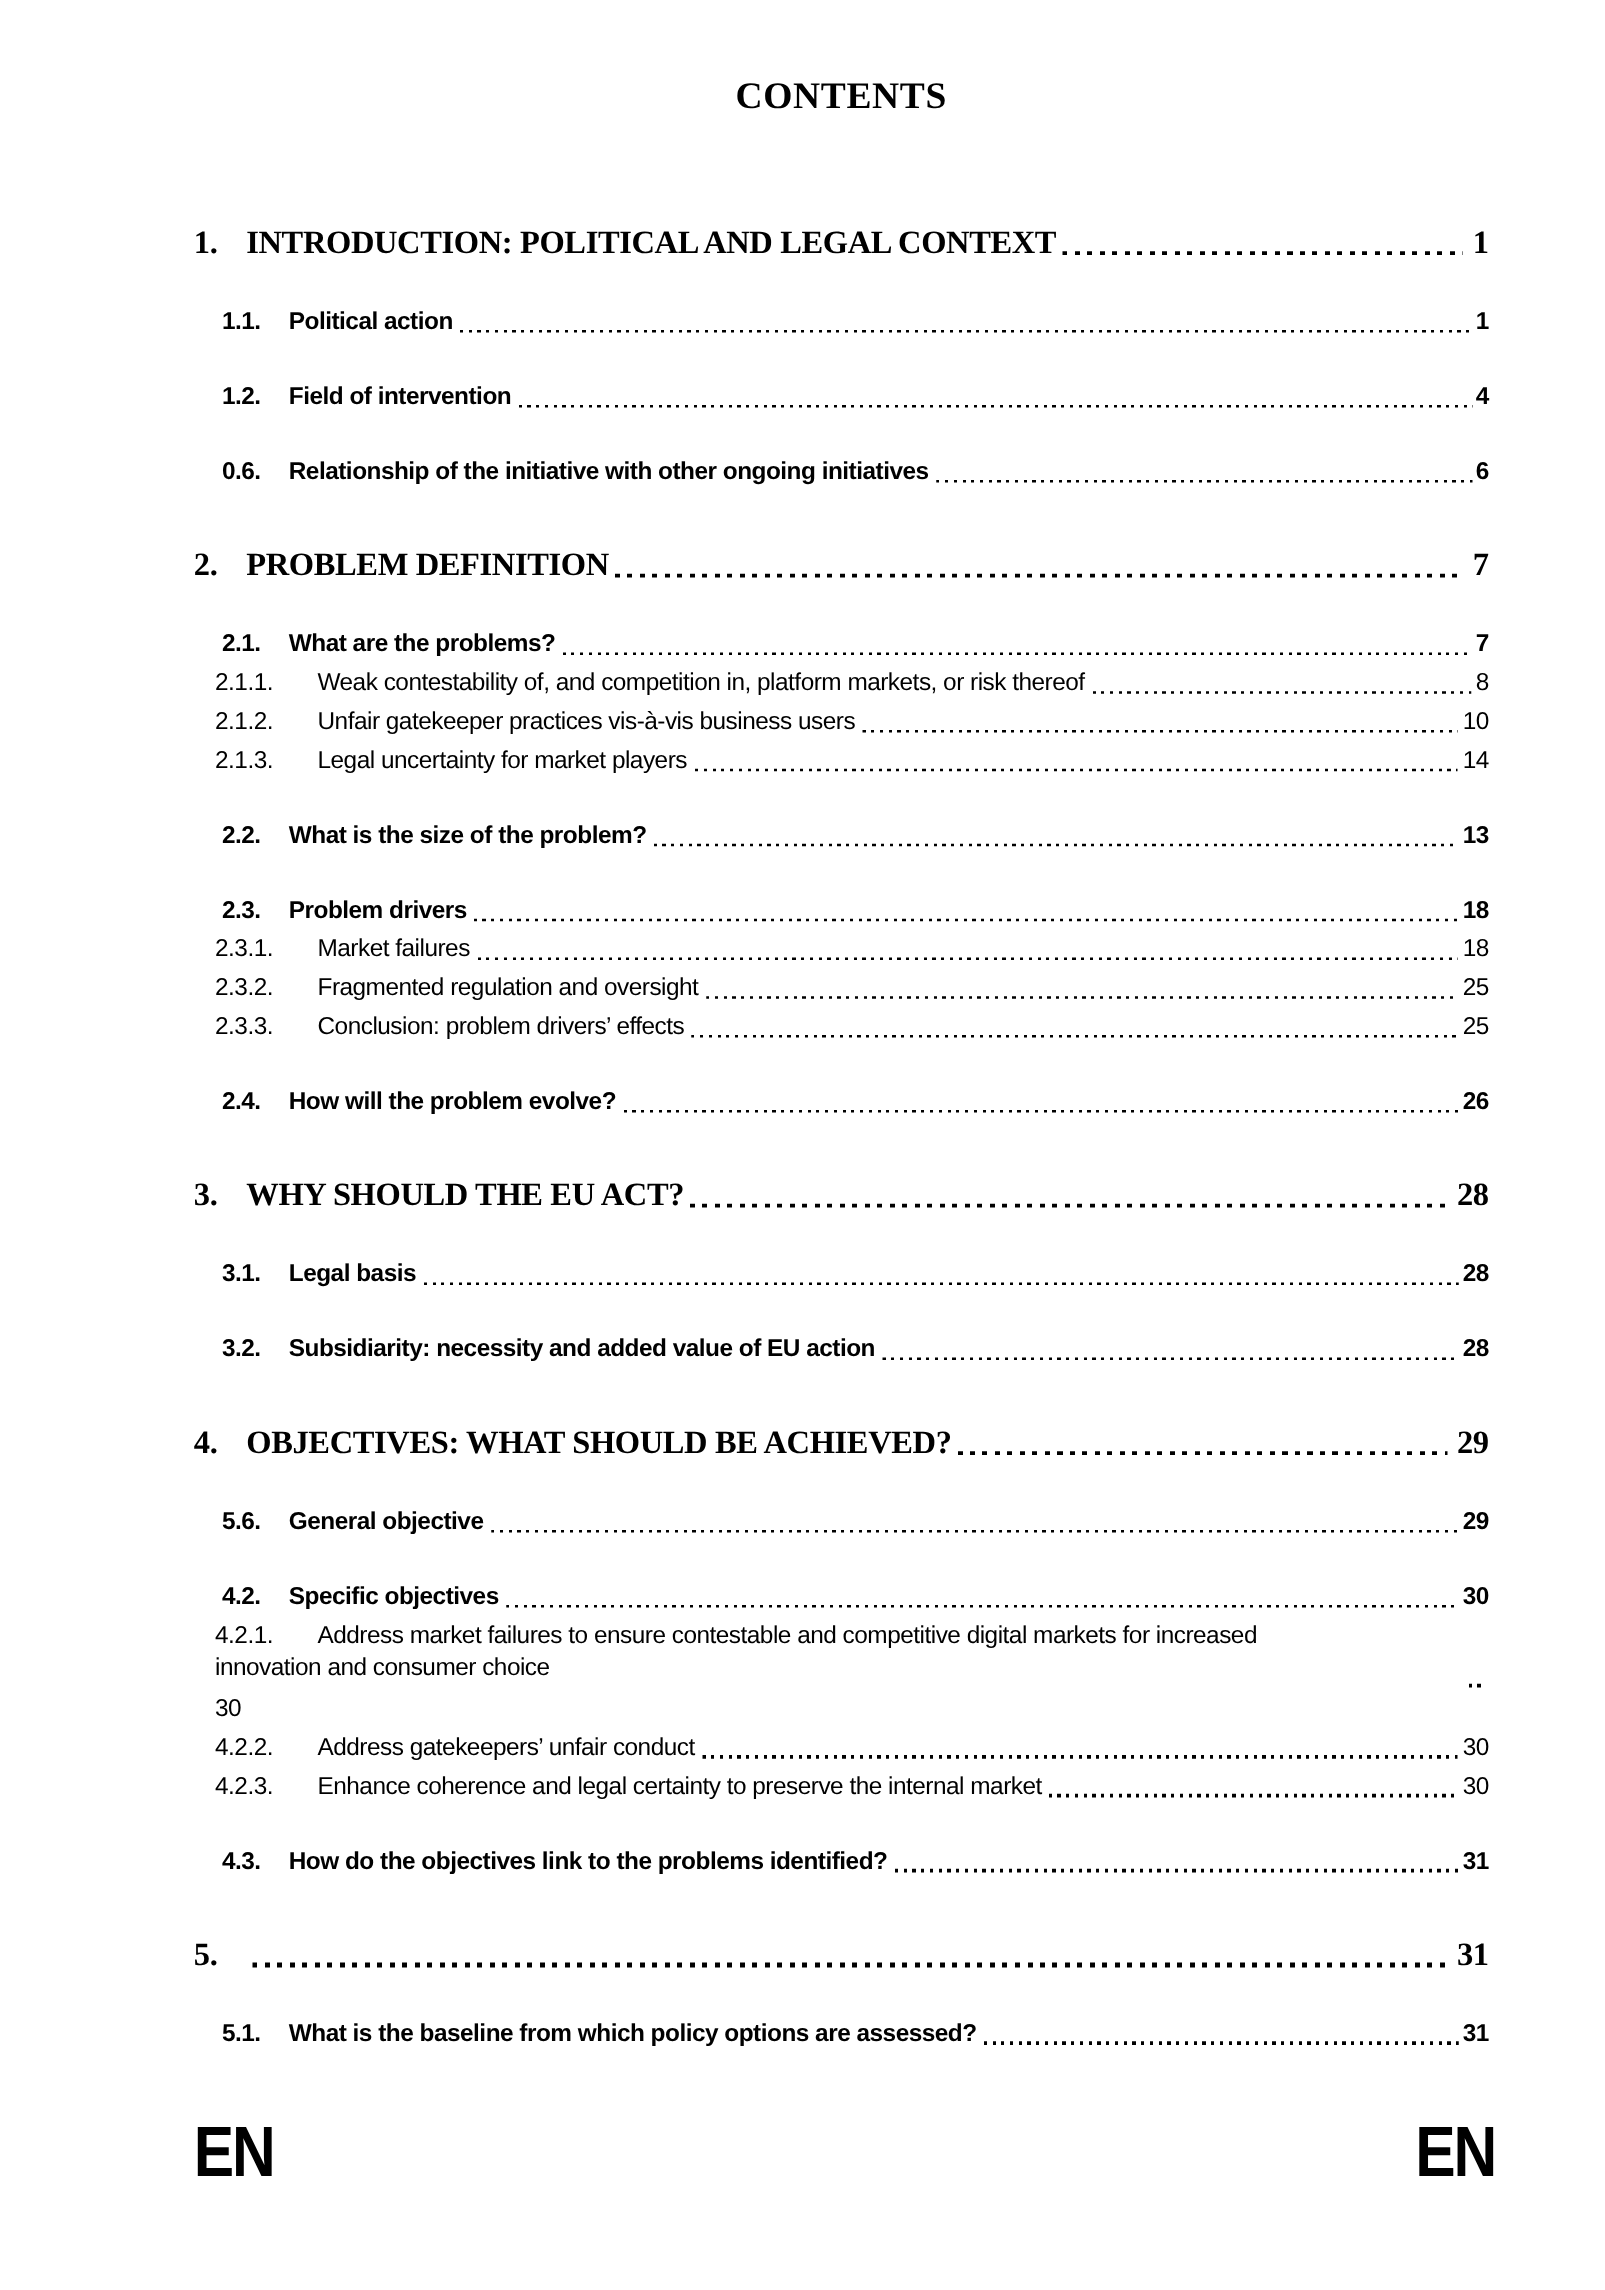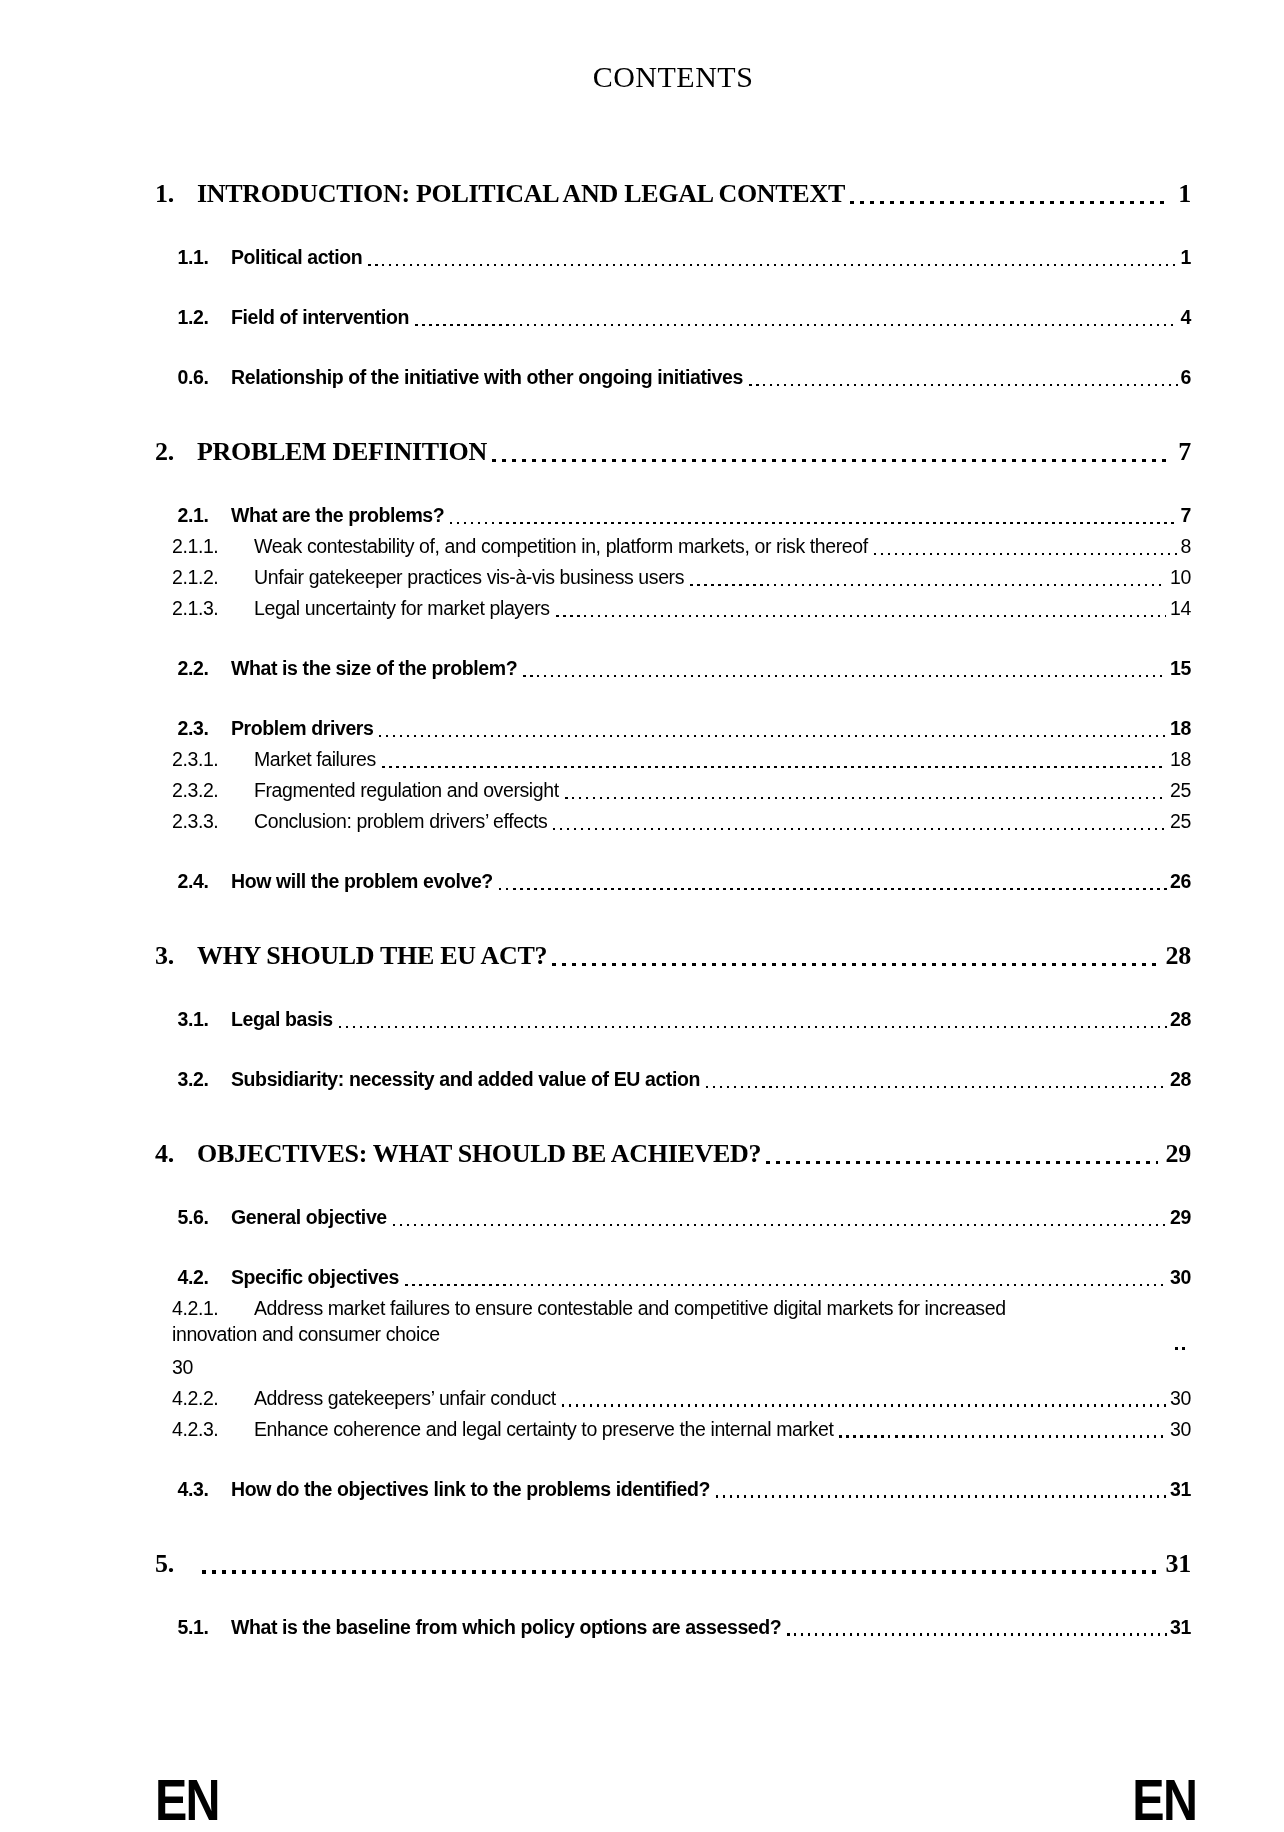--- a/index.html
+++ b/index.html
@@ -23,21 +23,21 @@
   .content {
     position: absolute;
     left: 155px;
     top: 0;
     width: 1036px;
   }
   .doc-title {
     margin-top: 60px;
     text-align: center;
     font-family: "Liberation Serif", serif;
-    font-weight: 400;
+    font-weight: 700;
     font-size: 30px;
     line-height: 34px;
     letter-spacing: 0.5px;
   }
   
   .toc-row {
     display: flex;
     align-items: baseline;
   }
   #toc .toc-row:first-child { margin-top: 84px; }
@@ -90,21 +90,21 @@
   
   .toc-row.wrap { display: block; }
   .wrap-line1 { display: flex; align-items: flex-end; }
   .wrap-line2 { display: flex; align-items: baseline; flex-direction: column; }
 
   
   .footer {
     position: absolute;
     left: 155px;
     right: 88px;
-    top: 1772px;
+    top: 1694px;
     display: flex;
     justify-content: space-between;
     align-items: flex-start;
   }
   .footer .en {
     font-weight: 700;
     font-size: 57px;
     line-height: 1;
     letter-spacing: -2px;
     display: inline-block;
@@ -171,21 +171,21 @@
         <div class="toc-row lvl3">
           <span class="num">2.1.3.</span>
           <span class="lbl">Legal uncertainty for market players</span>
           <span class="dots"></span>
           <span class="pg">14</span>
         </div>
         <div class="toc-row lvl2">
           <span class="num">2.2.</span>
           <span class="lbl">What is the size of the problem?</span>
           <span class="dots"></span>
-          <span class="pg">15</span>
+          <span class="pg">13</span>
         </div>
         <div class="toc-row lvl2">
           <span class="num">2.3.</span>
           <span class="lbl">Problem drivers</span>
           <span class="dots"></span>
           <span class="pg">18</span>
         </div>
         <div class="toc-row lvl3">
           <span class="num">2.3.1.</span>
           <span class="lbl">Market failures</span>

